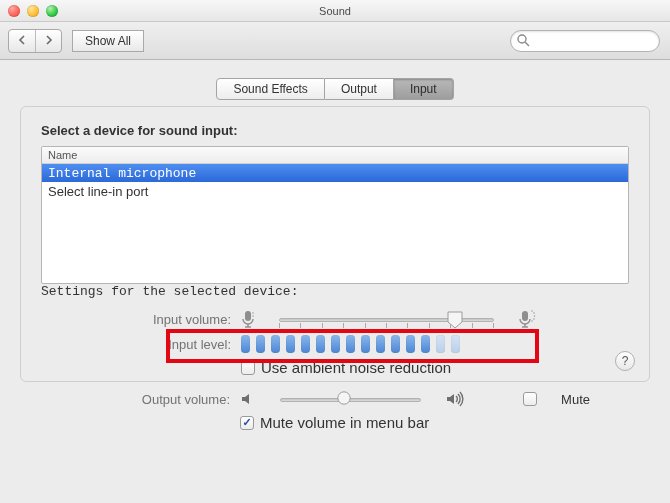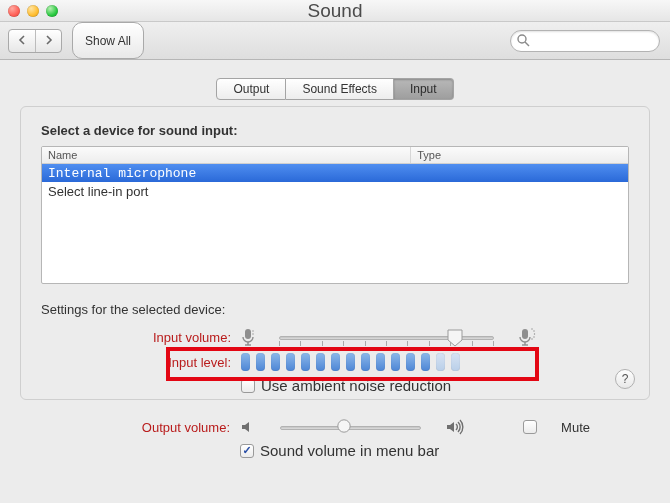--- a/index.html
+++ b/index.html
@@ -30,21 +30,21 @@
     width: 12px; height: 12px; border-radius: 50%;
     box-shadow: inset 0 0 1px rgba(0,0,0,.4);
   }
   .tl-close  { background: radial-gradient(circle at 35% 30%, #ffa9a0, #ff5f56 60%, #d9433a); }
   .tl-min    { background: radial-gradient(circle at 35% 30%, #ffe3a0, #ffbd2e 60%, #d99a1b); }
   .tl-zoom   { background: radial-gradient(circle at 35% 30%, #b5efb0, #27c93f 60%, #1a9a2b); }
   .win-title {
     position: absolute;
     left: 0; right: 0;
     text-align: center;
-    font-size: 19px;
+    font-size: 11px;
     color: #4b4b4b;
   }
   .toolbar {
     height: 38px;
     background: linear-gradient(#efefef, #dedede);
     border-bottom: 1px solid #b6b6b6;
     display: flex;
     align-items: center;
     padding: 0 10px 0 8px;
     gap: 10px;
@@ -60,23 +60,23 @@
   .seg button {
     border: none;
     background: transparent;
     width: 26px; height: 22px;
     font-size: 12px; color: #6a6a6a;
     cursor: default;
   }
   .seg button + button { border-left: 1px solid #bcbcbc; }
   .pill {
     border: 1px solid #a9a9a9;
-    border-radius: 10px;
+    border-radius: 0;
     background: linear-gradient(#ffffff, #e9e9e9);
-    height: 37px;
+    height: 22px;
     padding: 0 12px;
     font-size: 12px;
     color: #333;
     box-shadow: 0 1px 0 #fff inset;
     cursor: default;
   }
   .spacer { flex: 1; }
   .search {
     position: relative;
     width: 150px;
@@ -161,31 +161,31 @@
     font-size: 13px;
     height: 18px;
     align-items: center;
   }
   .dt-row .col { padding: 0 6px; }
   .dt-row.selected {
     background: linear-gradient(#4f8ef0, #2a69d8);
     color: #fff;
     font-family: Liberation Mono, monospace;
   }
-  .settings-label { margin-top: 18px; margin-bottom: 10px; }
+  .settings-label { margin-bottom: 10px; font-family: Liberation Mono, monospace; }
   .row {
     display: flex;
     align-items: center;
     margin: 6px 0;
   }
   .row-label {
     width: 200px;
     text-align: right;
     padding-right: 10px;
-    color: #b91c1c;
+    color: #737373;
   }
   .row-body {
     flex: 1;
     display: flex;
     align-items: center;
     gap: 24px;
     position: relative;
   }
   .hl-box {
     position: absolute;
@@ -271,21 +271,21 @@
     border-radius: 50%;
     border: 1px solid #b0b0b0;
     background: linear-gradient(#fefefe,#e8e8e8);
     font-size: 12px;
     color: #555;
     text-align: center;
     line-height: 18px;
     cursor: default;
   }
   .footer {
-    margin-top: 18px;
+    margin-top: 8px;
     padding: 0 20px;
   }
   .footer .row-body { max-width: 350px; }
   .spk-icon { color: #6f6f6f; display: inline-flex; }
 </style>
 </head>
 <body>
 
 <div class="titlebar">
   <div class="traffic">
@@ -318,33 +318,32 @@
           <line x1="8" y1="8" x2="12" y2="12" stroke="#8a8a8a" stroke-width="1.4"></line>
         </svg>
     </span>
     <input type="text" placeholder="" style="">
   </div>
 </div>
 
 <div class="content">
 
   <div class="tabs">
+    <div class="tab">Sound Effects</div>
     <div class="tab">Output</div>
-    <div class="tab">Sound Effects</div>
     <div class="tab active">Input</div>
   </div>
 
   <div class="group">
 
     <div class="section-label">Select a device for sound input:</div>
 
     <div class="device-table">
       <div class="dt-head">
         <div class="col col-name">Name</div>
-        <div class="col col-type">Type</div>
       </div>
       <div class="dt-row selected">
         <div class="col col-name">Internal microphone</div>
       </div>
       <div class="dt-row">
         <div class="col col-type">Select line-in port</div>
       </div>
     </div>
 
     <div class="settings-label">Settings for the selected device:</div>
@@ -456,17 +455,17 @@
               <path d="M15 1 a10 10 0 0 1 0 14" fill="none" stroke="#6f6f6f" stroke-width="1.4"></path>
             </svg>
         </span>
         <span style="width:10px"></span>
         <span class="chk" id="mute-chk"></span>
         <span>Mute</span>
       </div>
     </div>
     <div class="checkbox-row">
       <span class="chk checked" id="menubar-chk"></span>
-      <span>Sound volume in menu bar</span>
+      <span>Mute volume in menu bar</span>
     </div>
   </div>
 
 </div>
 
 </body></html>

